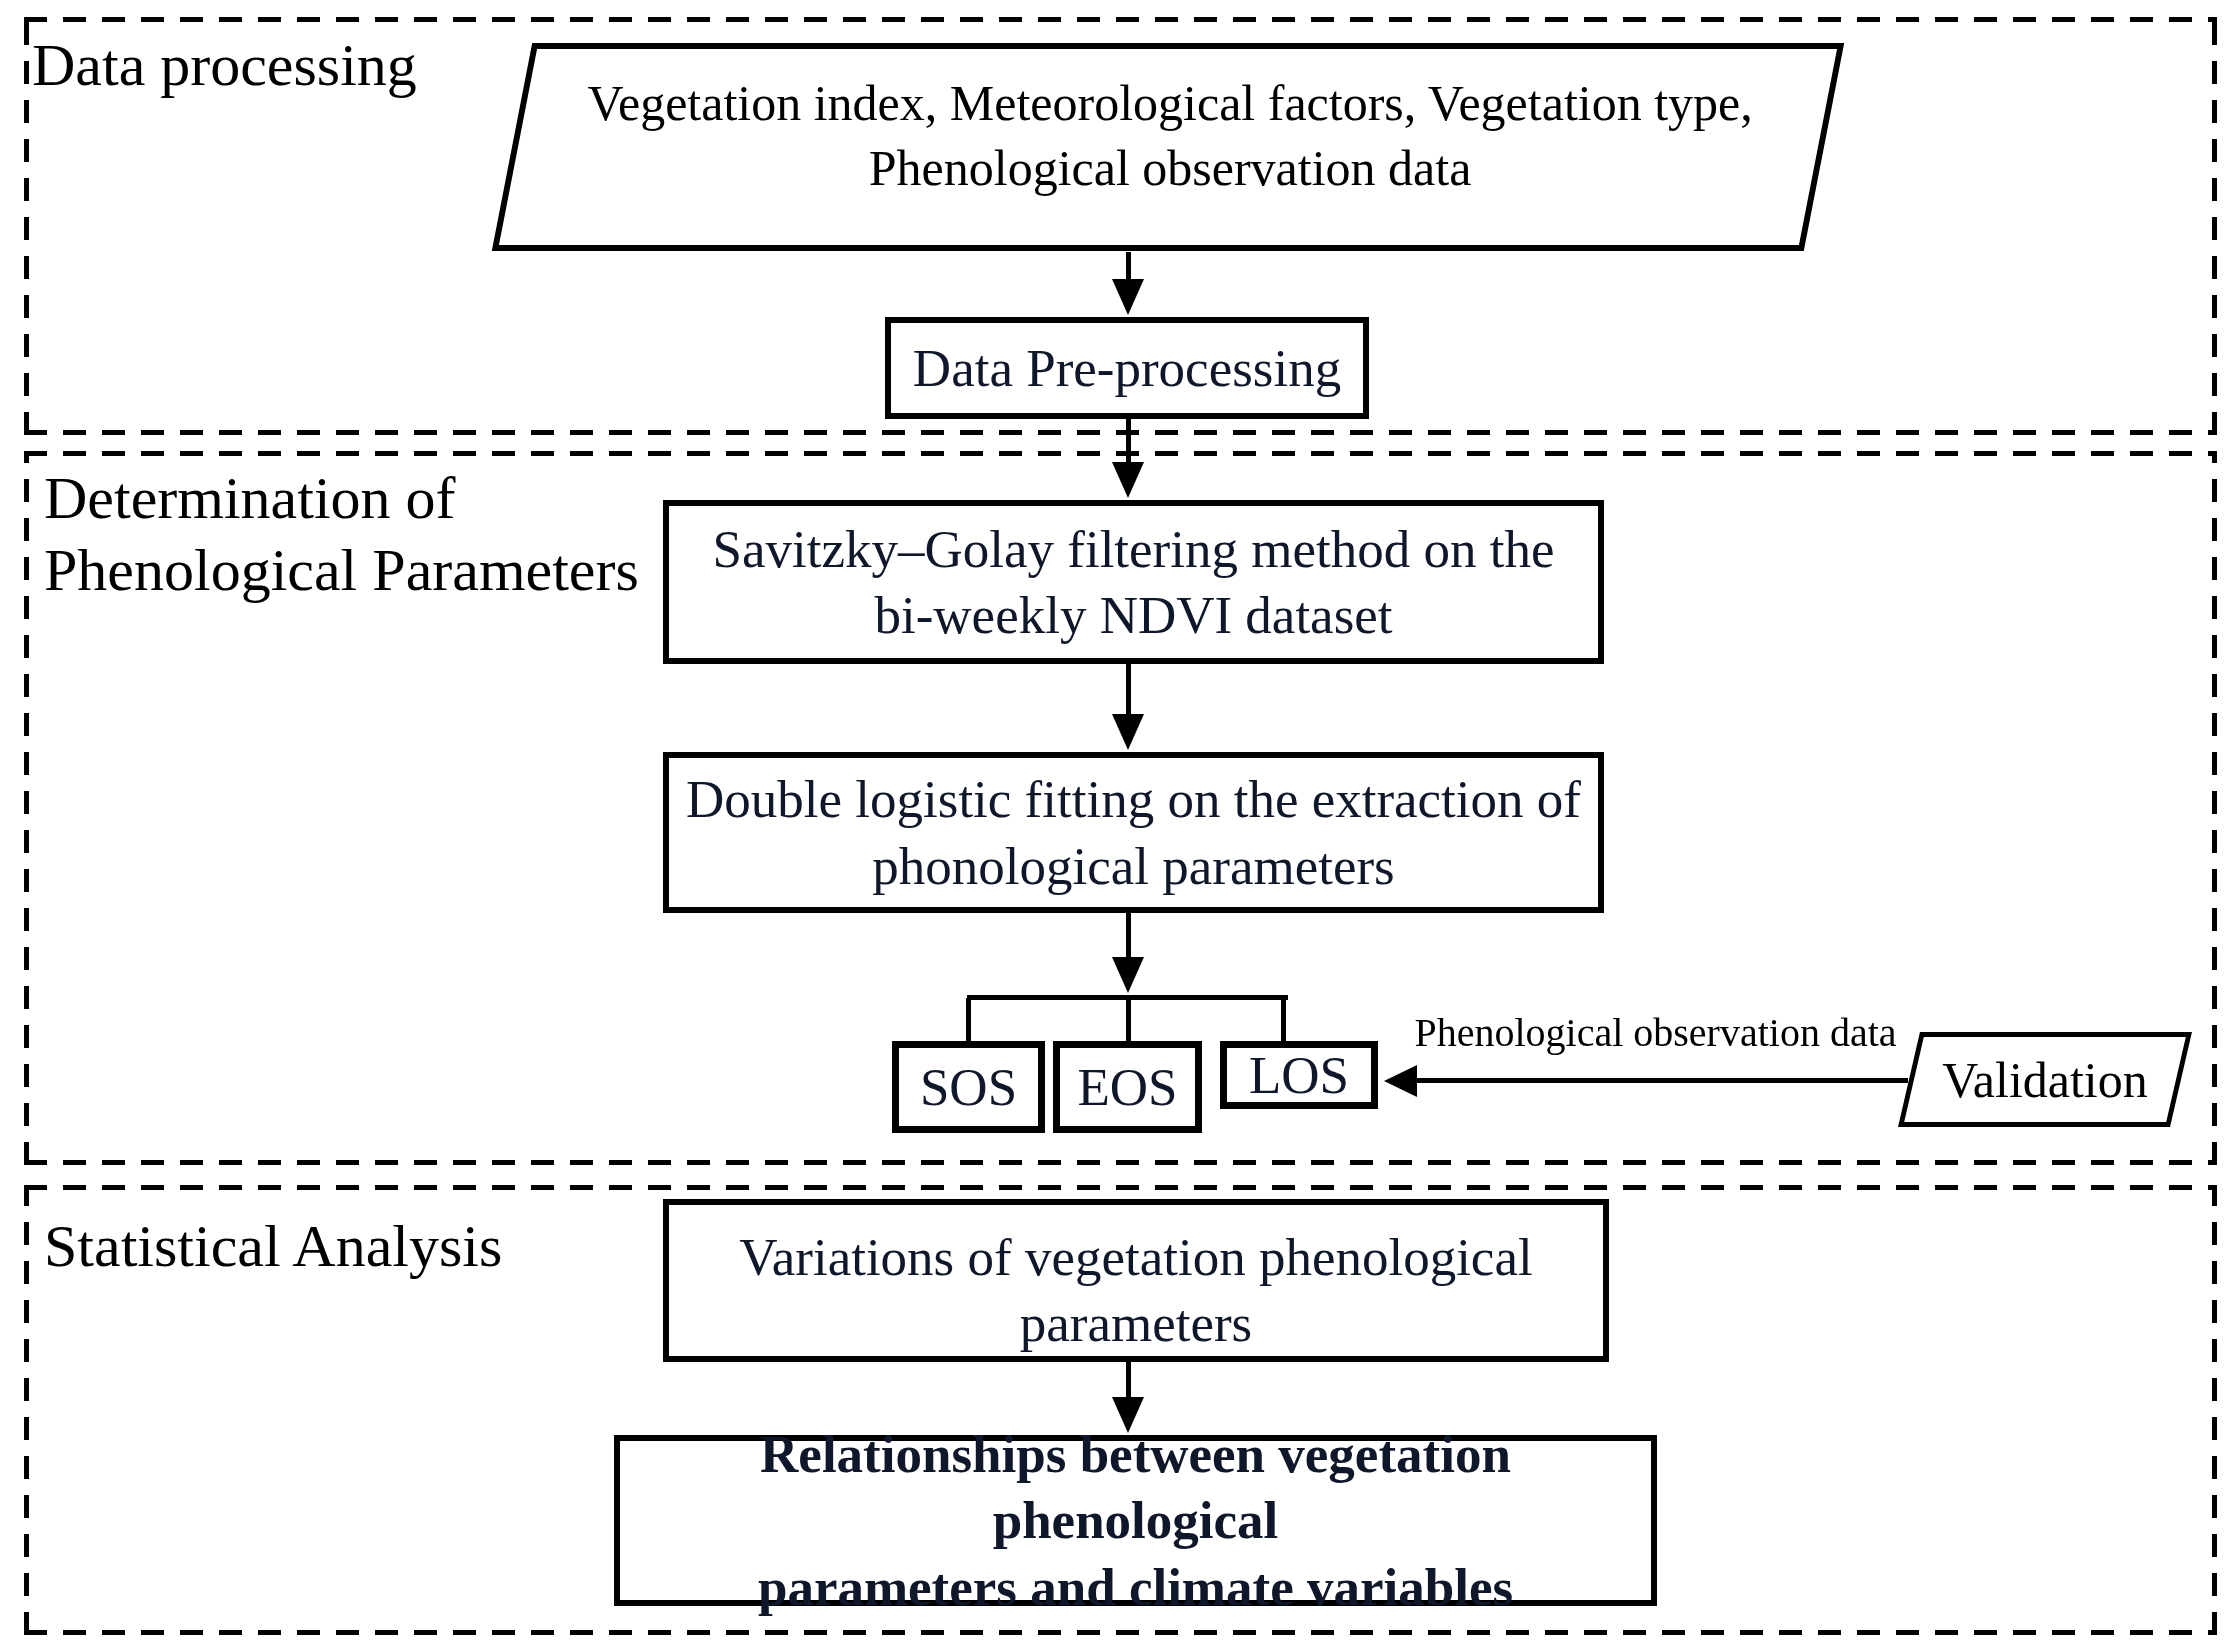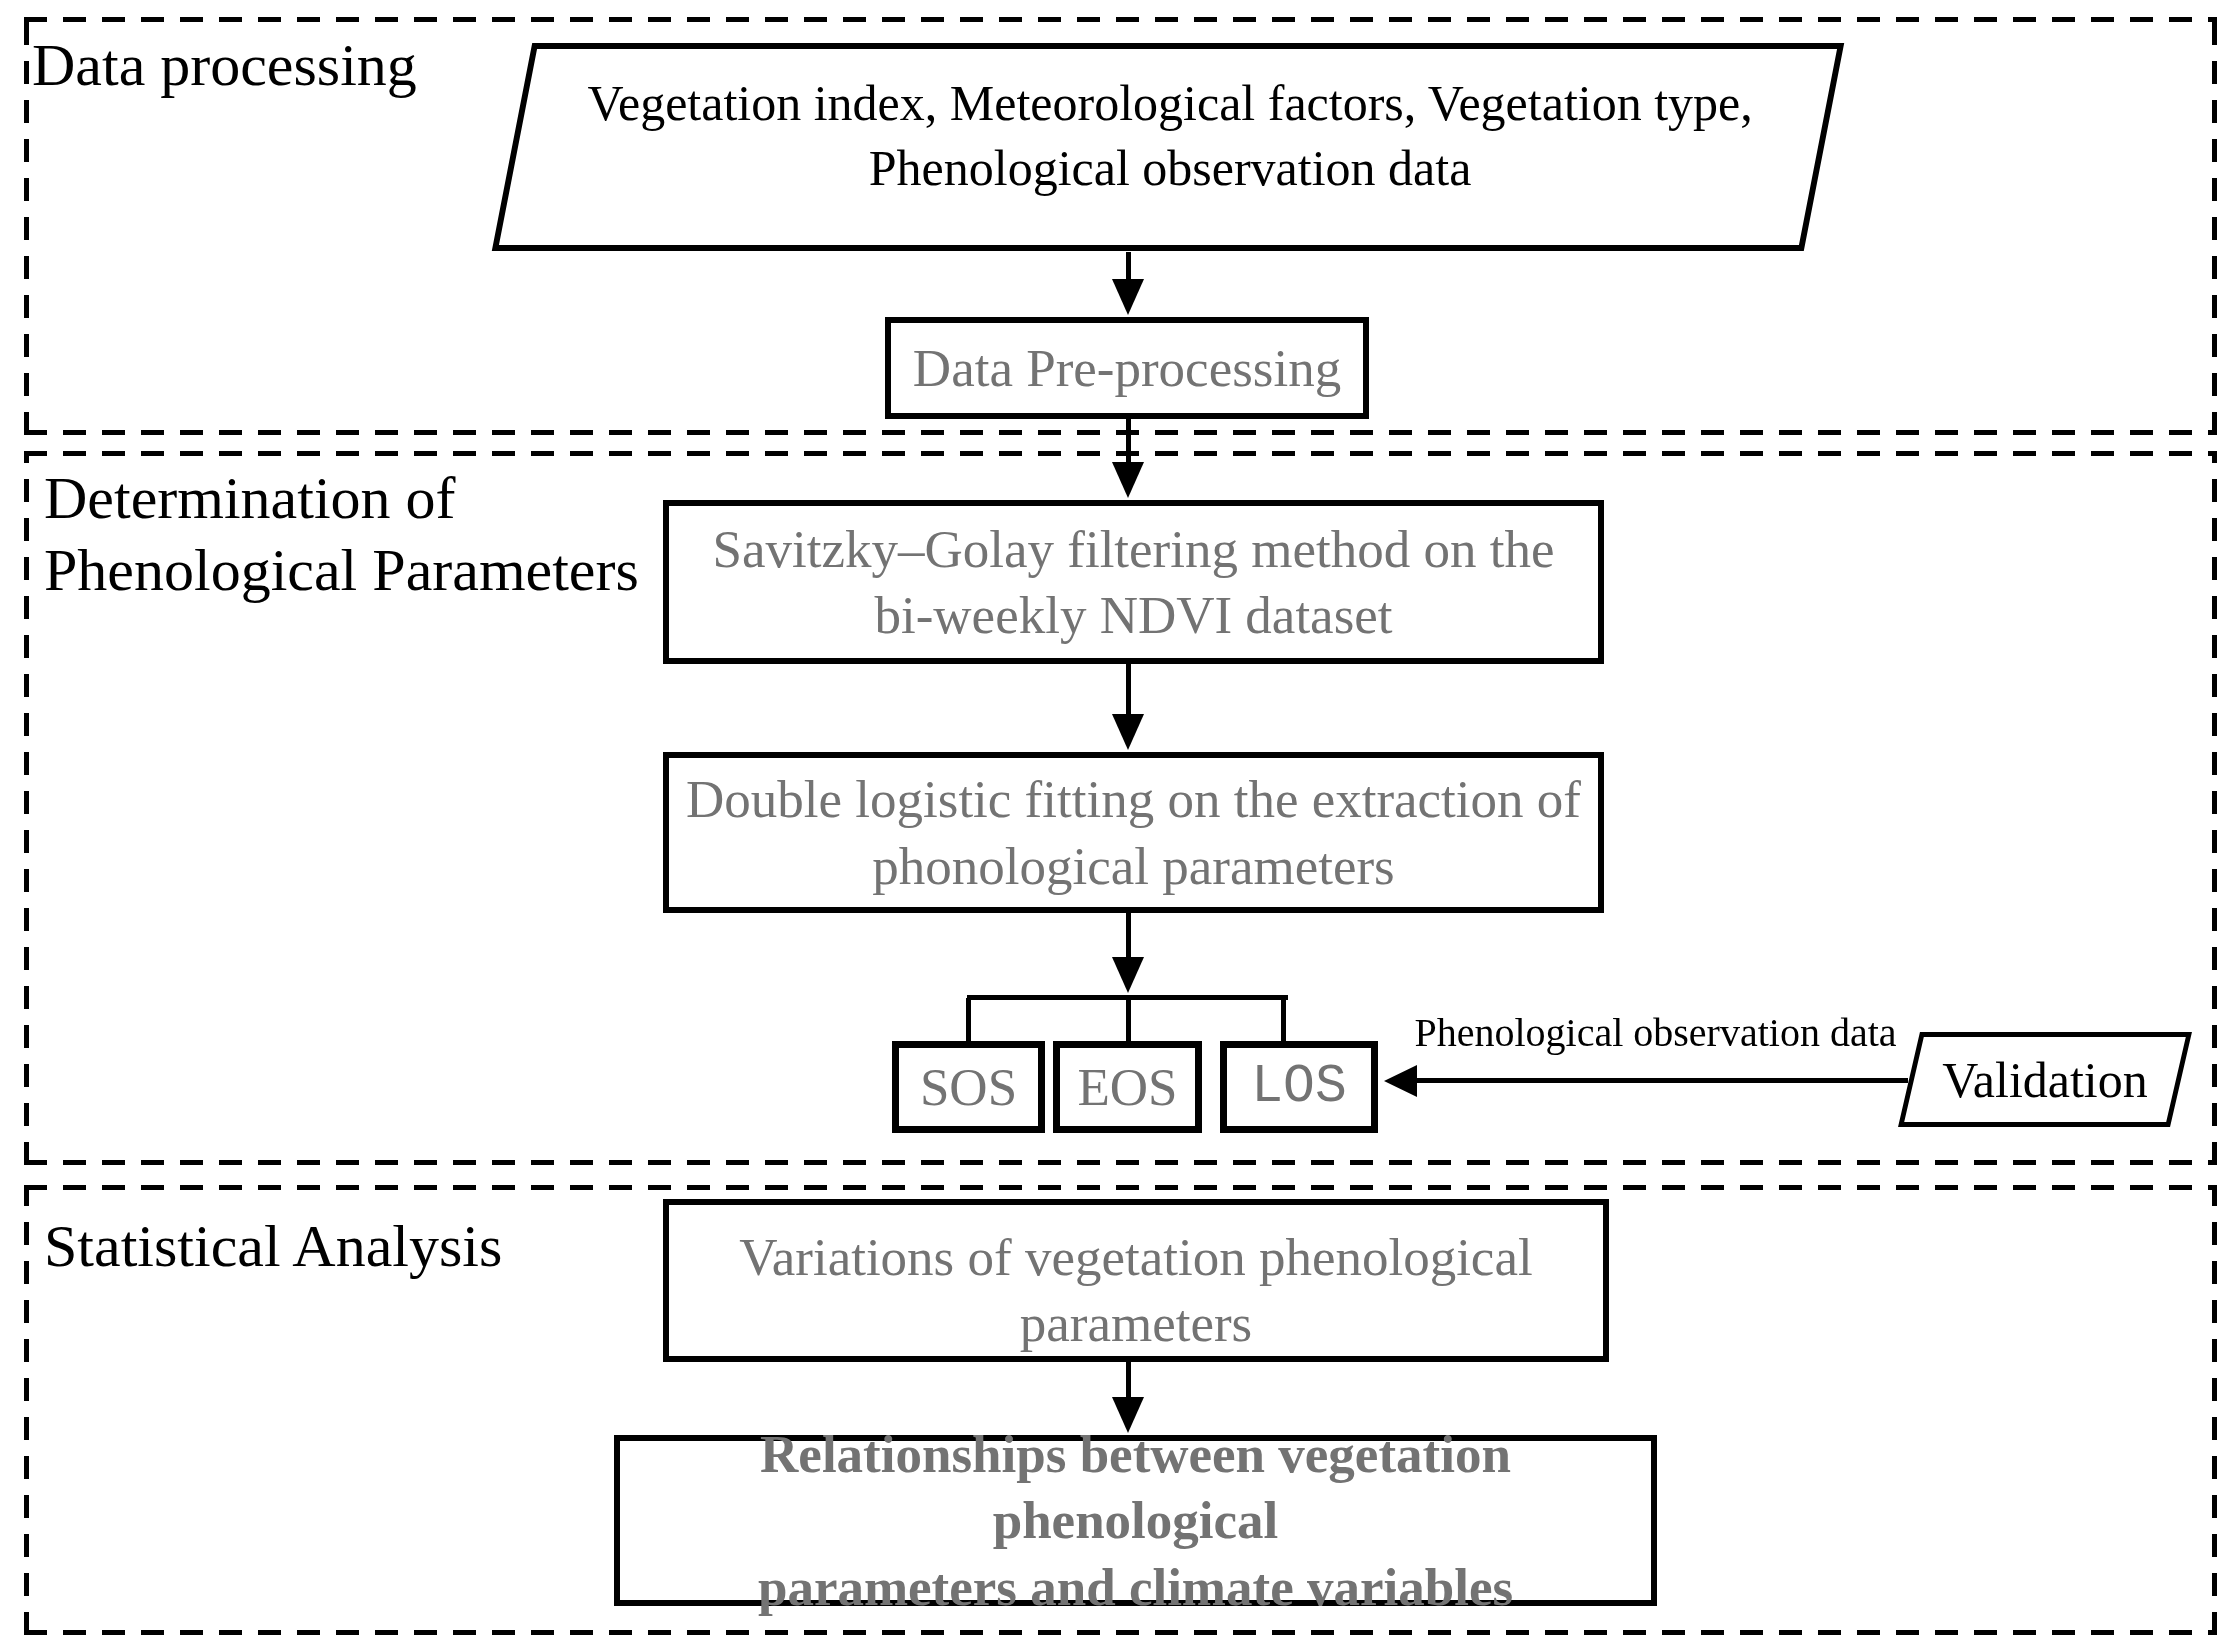--- a/index.html
+++ b/index.html
@@ -38,21 +38,21 @@
     position: absolute; box-sizing: border-box;
     border: 6.4px solid #000;
     background: #ffffff;
     display: flex; align-items: center; justify-content: center;
     text-align: center;
   }
   .node-text {
     font-size: 53px;
     line-height: 1.25;
     white-space: pre-line;
-    color: #737373;
+    color: #0f172a;
   }
   .small-box { border-width: 7.2px; }
 
   .para { transform: skewX(-11deg); }
   .para-validation { transform: skewX(-13deg); border-width: 5.7px; }
   .unskew { transform: skewX(11deg); width: 100%; height: 100%;
             display: flex; align-items: center; justify-content: center; }
   .unskew-validation { transform: skewX(13deg); width: 100%; height: 100%;
             display: flex; align-items: center; justify-content: center; }
   .input-text { font-size: 50px; line-height: 1.3; white-space: pre-line; text-align: center; }
@@ -142,21 +142,21 @@
     <div class="vline" style="left:1126px; top:998px; height:43px;"></div>
     <div class="vline" style="left:1281px; top:998px; height:43px;"></div>
   </div>
 
   <div class="node small-box" style="left:892px; top:1041px; width:153px; height:92px;">
     <span class="node-text">SOS</span>
   </div>
   <div class="node small-box" style="left:1053px; top:1041px; width:149px; height:92px;">
     <span class="node-text">EOS</span>
   </div>
-  <div class="node small-box" style="left:1220px; top:1041px; width:158px; height:92px;font-family:Liberation Mono, monospace;">
+  <div class="node small-box" style="left:1220px; top:1041px; width:158px; height:68px;">
     <span class="node-text">LOS</span>
   </div>
 
   <div class="edge-label" style="left:1394px; top:1009px; width:523px;">Phenological observation data</div>
   <div>
     <div class="head-left" style="left:1384px; top:1065px;"></div>
     <div class="hline" style="left:1416px; top:1078px; width:492px;"></div>
   </div>
 
   <div class="node para-validation" style="left:1909px; top:1032px; width:272px; height:95px;">

